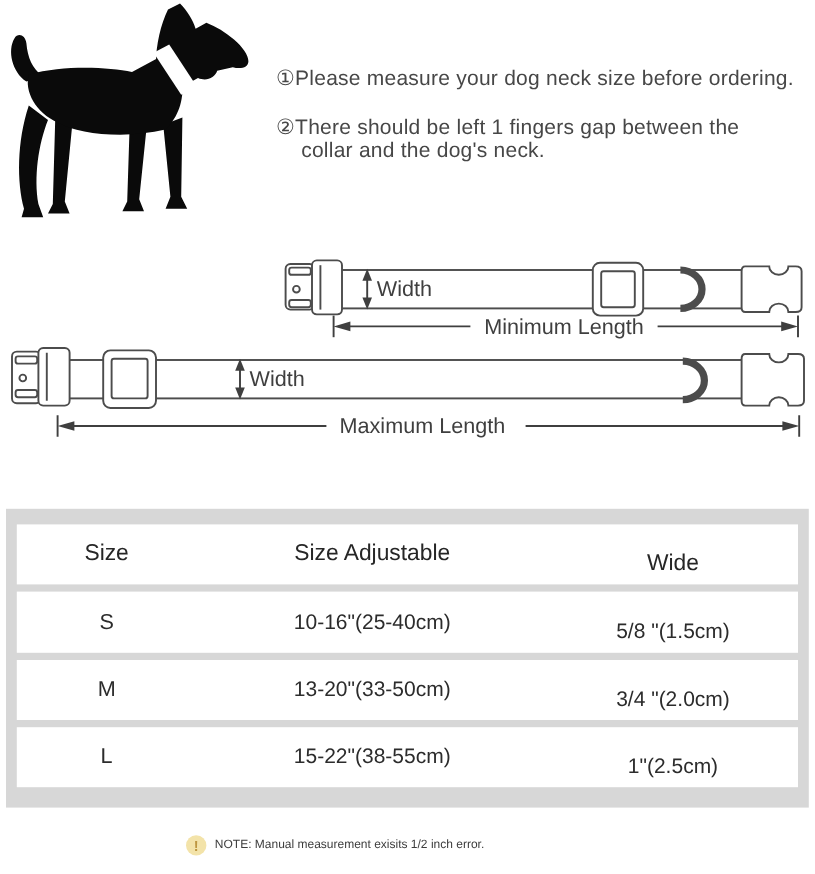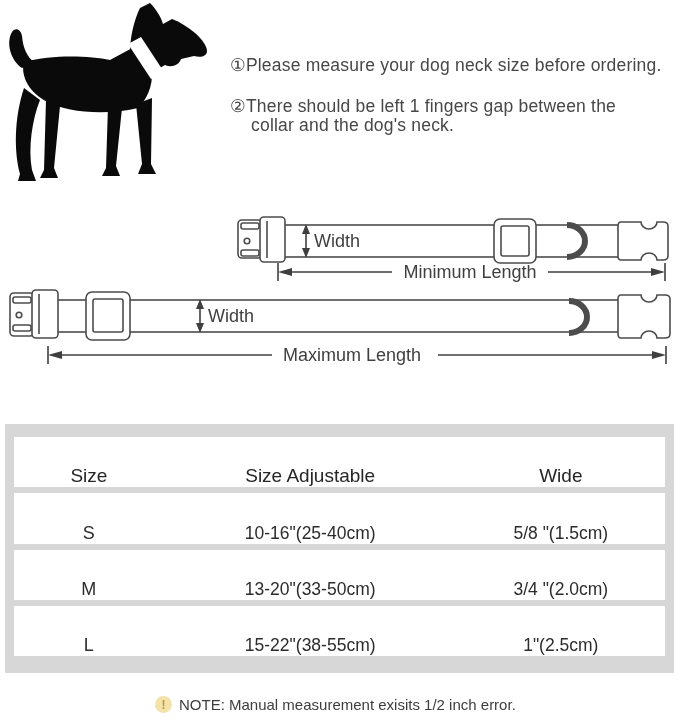--- a/index.html
+++ b/index.html
@@ -14,36 +14,36 @@
   .instr-line{font-size:17.5px;color:#474747;letter-spacing:.2px;white-space:nowrap;}
   .instr-line.l1{position:absolute;left:0;top:0;}
   .instr-line.l2{position:absolute;left:0;top:41px;}
   .instr-line.l3{position:absolute;left:21px;top:60px;}
   
   .size-table{
     position:absolute;left:5px;top:424px;width:669px;height:249px;
     background:#d7d7d7;box-sizing:border-box;
     padding:13px 9px 17px 9px;display:flex;flex-direction:column;gap:6px;
   }
-  .t-row{background:#ffffff;flex:1;display:flex;align-items:flex-end;}
+  .t-row{background:#ffffff;flex:1;display:flex;align-items:center;}
   .t-cell{text-align:center;color:#2c2c2c;}
   .t-cell.c1{width:23%;}
   .t-cell.c2{width:45%;}
   .t-cell.c3{width:32%;margin-top:16px;}
   .t-header .t-cell{font-size:19px;color:#262626;}
   .t-body .t-cell{font-size:17.5px;}
   .t-body .t-cell.c1{font-size:18px;}
   
   .note{position:absolute;left:155px;top:696px;display:flex;align-items:center;gap:7px;}
   .note-icon{
     width:17px;height:17px;border-radius:50%;background:#f3e3a9;color:#bd9640;
     font-size:12px;font-weight:bold;display:flex;align-items:center;justify-content:center;
     flex:0 0 auto;
   }
-  .note-text{font-size:15px;color:#3d3d3d;white-space:nowrap;}
+  .note-text{font-size:10px;color:#3d3d3d;white-space:nowrap;}
   .svg-label{font-size:18px;fill:#3f3f3f;font-family:"Liberation Sans",sans-serif;}
 </style>
 </head>
 <body>
 
 <div class="canvas">
 
   <svg style="position:absolute;left:6px;top:2px;" width="206" height="186" viewBox="0 0 206 186">
     <g fill="#0a0a0a" stroke="none">
       <path d="M16,66 C4,58 0,40 6,30 C9,25 15,27 16,34 C17,46 21,55 29,61 Z"></path>

